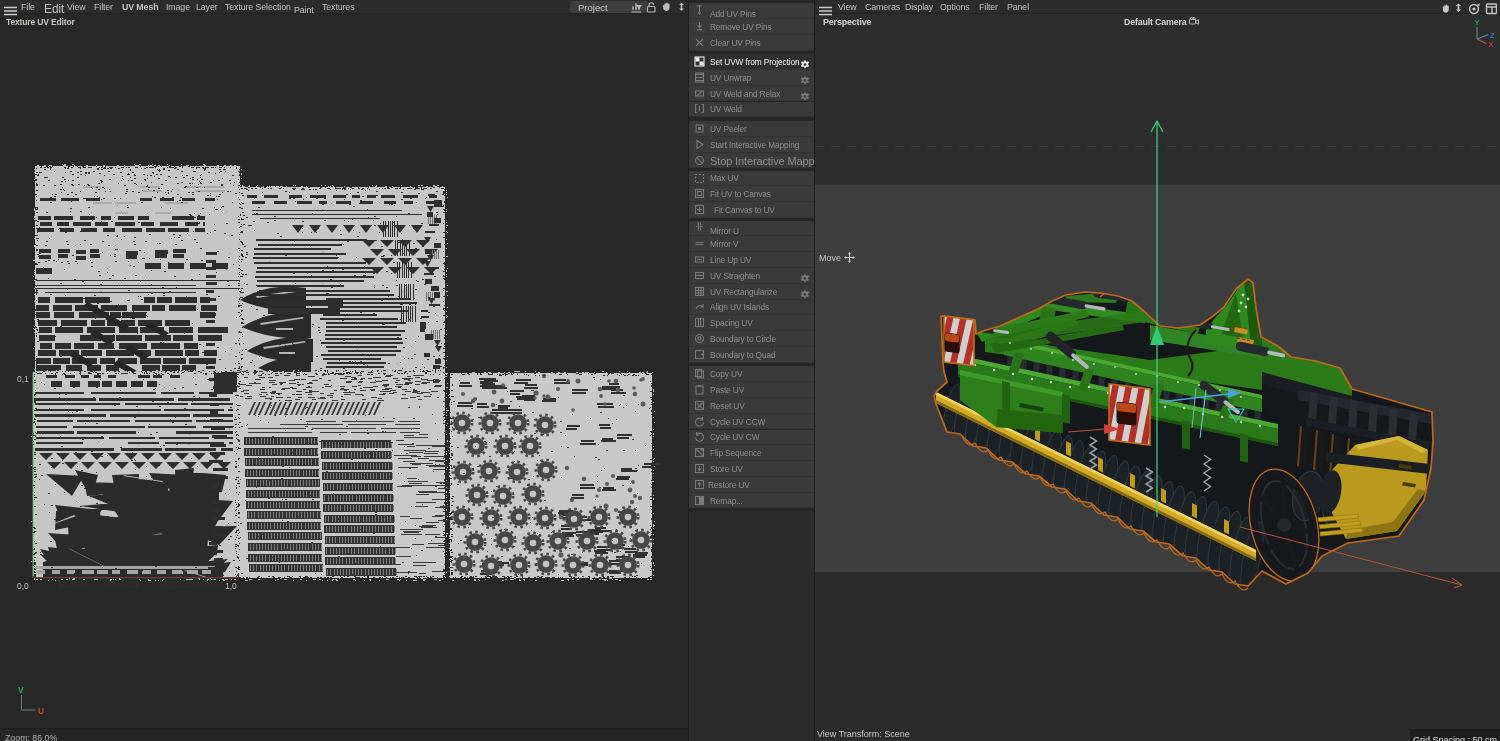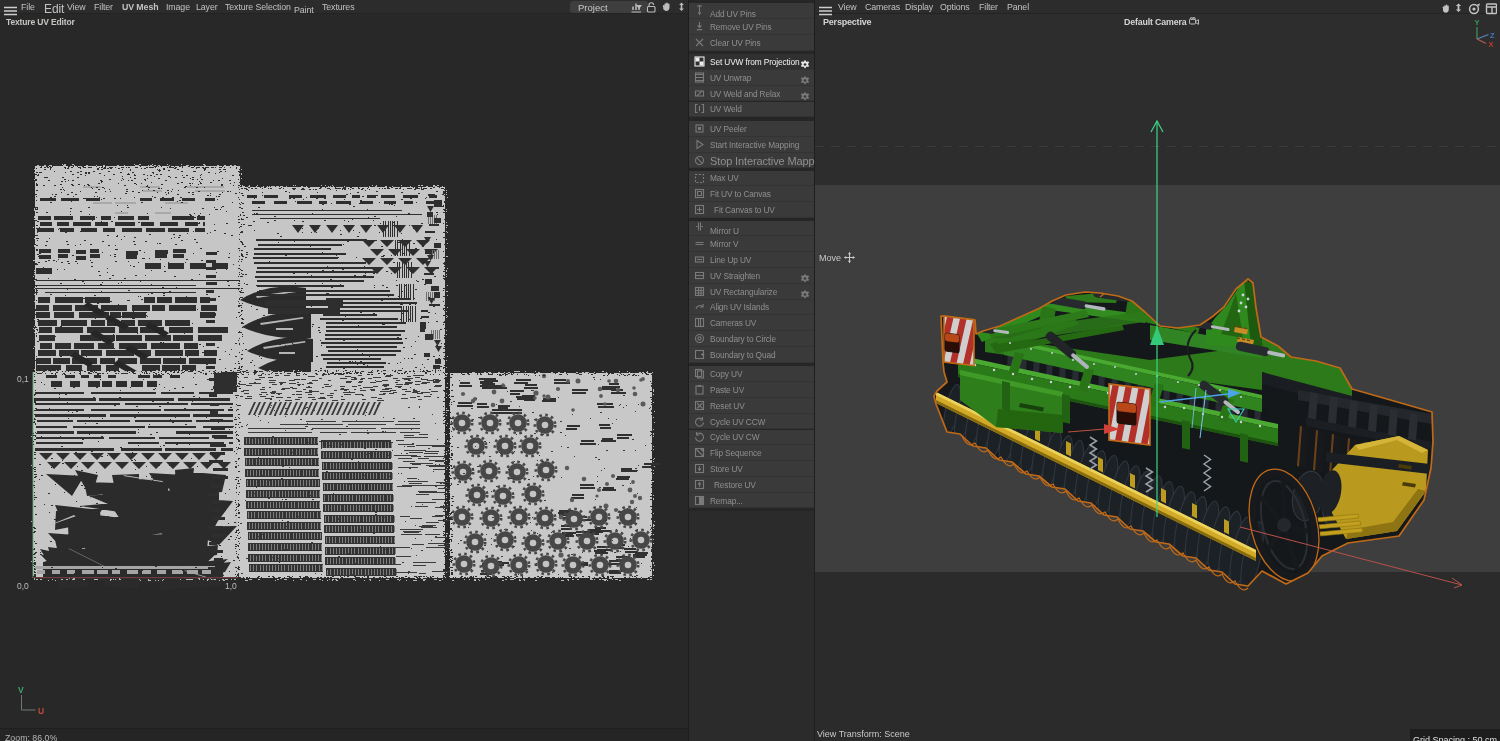--- a/index.html
+++ b/index.html
@@ -187,21 +187,21 @@
               <path d="M2 7a4 4 0 0 1 7-2" fill="none" stroke="#7a7a7a"></path>
               <path d="M9 2v3h-3" fill="none" stroke="#7a7a7a"></path>
             </svg></span>
           <span style="margin-left:5px;color:#8f8f8f;font-size:8.3px;letter-spacing:-0.12px;white-space:nowrap">Align UV Islands</span>
         </div>
         <div style="position:absolute;left:0;top:315.4px;width:125px;height:15.8px;background:#3a3a3a;display:flex;align-items:center;box-shadow:inset 0 -1px 0 #333">
           <span style="margin-left:5px"><svg width="11" height="11" viewBox="0 0 11 11" style="flex:none" stroke-width="1.1">
               <rect x="1.5" y="1.5" width="8" height="8" fill="none" stroke="#7a7a7a"></rect>
               <path d="M4.5 2v7M6.5 2v7" stroke="#7a7a7a"></path>
             </svg></span>
-          <span style="margin-left:5px;color:#8f8f8f;font-size:8.3px;letter-spacing:-0.12px;white-space:nowrap">Cameras UV</span>
+          <span style="margin-left:5px;color:#8f8f8f;font-size:8.3px;letter-spacing:-0.12px;white-space:nowrap">Spacing UV</span>
         </div>
         <div style="position:absolute;left:0;top:331.2px;width:125px;height:15.8px;background:#3a3a3a;display:flex;align-items:center;box-shadow:inset 0 -1px 0 #333">
           <span style="margin-left:5px"><svg width="11" height="11" viewBox="0 0 11 11" style="flex:none" stroke-width="1.1">
               <circle cx="5.5" cy="5.5" r="4" fill="none" stroke="#7a7a7a"></circle>
               <circle cx="5.5" cy="5.5" r="1.6" fill="none" stroke="#7a7a7a"></circle>
             </svg></span>
           <span style="margin-left:5px;color:#8f8f8f;font-size:8.3px;letter-spacing:-0.12px;white-space:nowrap">Boundary to Circle</span>
         </div>
         <div style="position:absolute;left:0;top:347.0px;width:125px;height:15.8px;background:#3a3a3a;display:flex;align-items:center;box-shadow:inset 0 -1px 0 #333">
           <span style="margin-left:5px"><svg width="11" height="11" viewBox="0 0 11 11" style="flex:none" stroke-width="1.1">
@@ -258,21 +258,21 @@
               <rect x="1.5" y="1.5" width="8" height="8" fill="none" stroke="#7a7a7a"></rect>
               <path d="M5.5 3v4M4 5.5l1.5 1.8l1.5-1.8" stroke="#7a7a7a" fill="none"></path>
             </svg></span>
           <span style="margin-left:5px;color:#8f8f8f;font-size:8.3px;letter-spacing:-0.12px;white-space:nowrap">Store UV</span>
         </div>
         <div style="position:absolute;left:0;top:476.9px;width:125px;height:15.8px;background:#3a3a3a;display:flex;align-items:center;box-shadow:inset 0 -1px 0 #333">
           <span style="margin-left:5px"><svg width="11" height="11" viewBox="0 0 11 11" style="flex:none" stroke-width="1.1">
               <rect x="1.5" y="1.5" width="8" height="8" fill="none" stroke="#7a7a7a"></rect>
               <path d="M5.5 8V4M4 5.5l1.5-1.8l1.5 1.8" stroke="#7a7a7a" fill="none"></path>
             </svg></span>
-          <span style="margin-left:9px;color:#8f8f8f;font-size:8.3px;letter-spacing:-0.12px;white-space:nowrap">Restore UV</span>
+          <span style="margin-left:3px;color:#8f8f8f;font-size:8.3px;letter-spacing:-0.12px;white-space:nowrap">Restore UV</span>
         </div>
         <div style="position:absolute;left:0;top:492.7px;width:125px;height:15.8px;background:#3a3a3a;display:flex;align-items:center;box-shadow:inset 0 -1px 0 #333">
           <span style="margin-left:5px"><svg width="11" height="11" viewBox="0 0 11 11" style="flex:none" stroke-width="1.1">
               <rect x="1.5" y="1.5" width="8" height="8" fill="none" stroke="#7a7a7a"></rect>
               <path d="M5.5 1.5v8" stroke="#7a7a7a"></path>
               <path d="M6 2h3v7h-3z" fill="#7a7a7a"></path>
             </svg></span>
           <span style="margin-left:5px;color:#8f8f8f;font-size:8.3px;letter-spacing:-0.12px;white-space:nowrap">Remap...</span>
         </div>
       </div>

